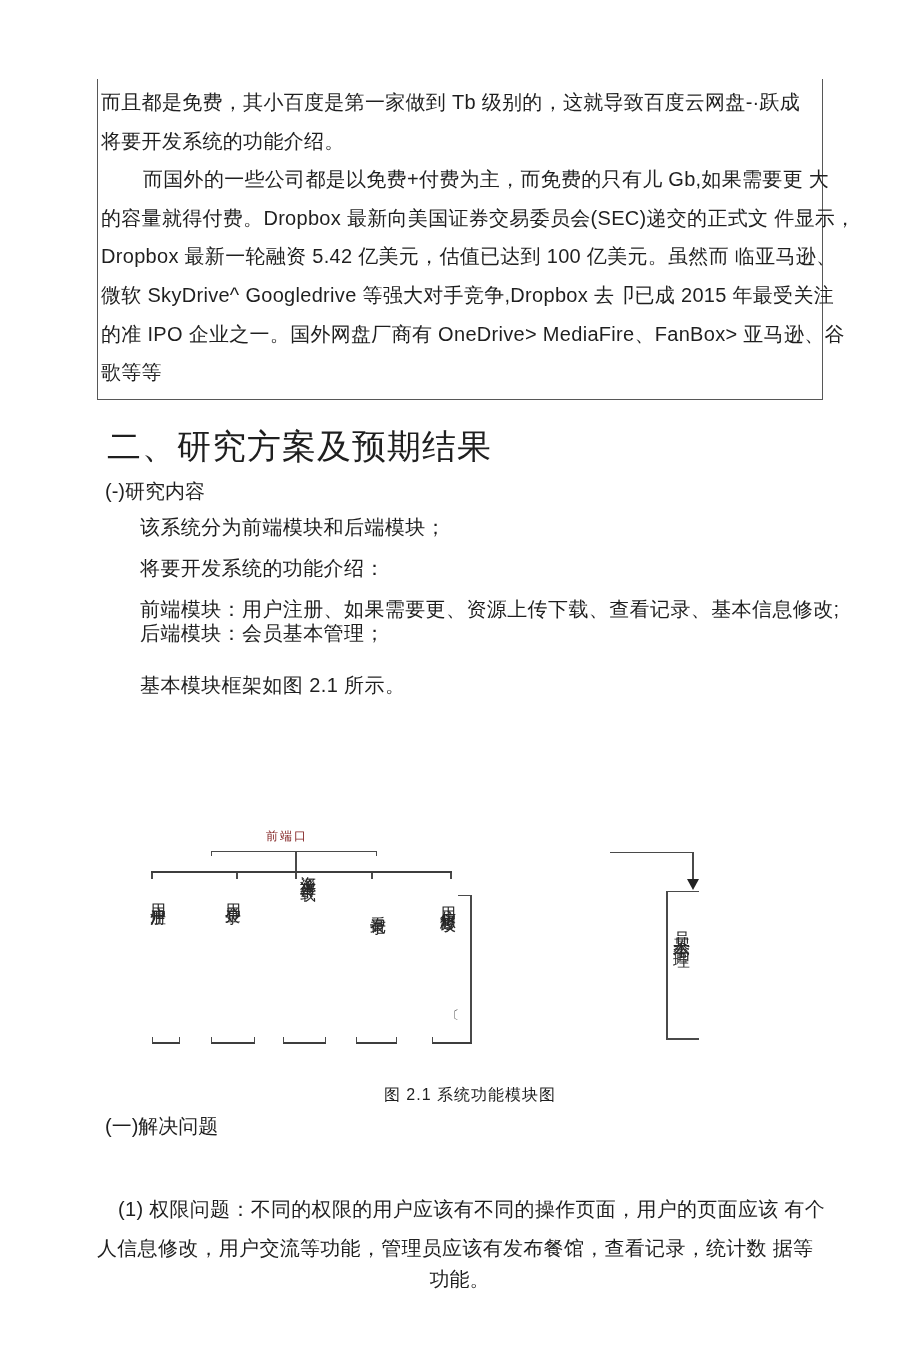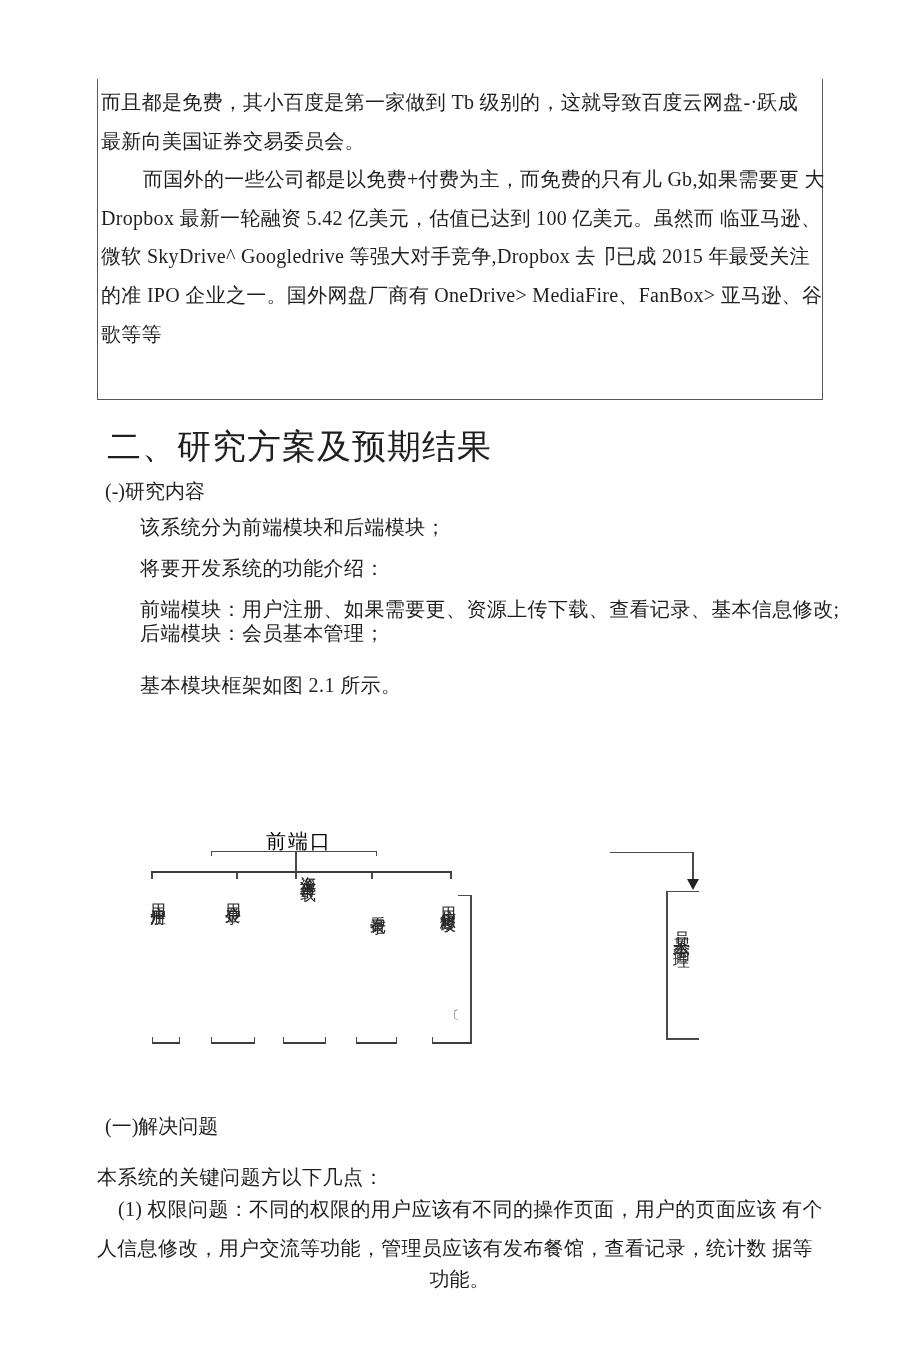--- a/index.html
+++ b/index.html
@@ -1,18 +1,18 @@
 <!DOCTYPE html>
 <html lang="zh"><head>
 <meta charset="utf-8">
 <style>
   html,body{margin:0;padding:0;background:#ffffff;}
   .page{
     position:relative;width:920px;height:1291px;background:#ffffff;
-    font-family:Liberation Serif, serif;
+    font-family:Liberation Sans, sans-serif;
     color:#1f1f1f;overflow:hidden;
   }
   .abs{position:absolute;}
   
   .boxed{
     left:97px;top:79px;width:719px;height:316px;
     border-left:1px solid #575757;border-right:1px solid #575757;border-bottom:1px solid #575757;
     padding:4px 2px 0 3px;
   }
   .boxed .bline{
@@ -25,21 +25,21 @@
   .sub{left:105px;top:478px;font-size:20px;white-space:nowrap;}
   .body-line{left:140px;font-size:20px;letter-spacing:0.4px;white-space:nowrap;}
   
   .diagram{left:0;top:815px;width:920px;height:260px;}
   .dline{position:absolute;background:#4a4a4a;}
   .dline.thick{background:#3d3d3d;}
   .vtext{
     position:absolute;writing-mode:vertical-rl;text-orientation:upright;
     font-size:16px;letter-spacing:2px;color:#262626;white-space:nowrap;
   }
-  .root-label{position:absolute;font-size:20px;letter-spacing:2px;color:#000000;}
+  .root-label{position:absolute;font-size:12px;letter-spacing:2px;color:#7f1d1d;}
   .seg{
     position:absolute;height:5px;
     border-left:1px solid #4a4a4a;border-right:1px solid #4a4a4a;border-bottom:2px solid #3d3d3d;
   }
   .arrow-down{
     position:absolute;width:0;height:0;
     border-left:6px solid transparent;border-right:6px solid transparent;
     border-top:11px solid #222222;
   }
   .tailmark{position:absolute;font-size:12px;color:#444;}
@@ -49,22 +49,23 @@
   .p-line2{left:97px;top:1235px;font-size:20px;letter-spacing:0.3px;white-space:nowrap;}
   .p-line3{left:97px;top:1266px;width:725px;text-align:center;font-size:20px;}
 </style>
 </head>
 <body>
 
 <div class="page">
 
   <div class="abs boxed">
     <div class="bline">而且都是免费，其小百度是第一家做到 Tb 级别的，这就导致百度云网盘-·跃成</div>
-    <div class="bline">最新向美国证券交易委员会。</div>
+    <div class="bline">将要开发系统的功能介绍。</div>
     <div class="bline indent">而国外的一些公司都是以免费+付费为主，而免费的只有儿 Gb,如果需要更  大</div>
+    <div class="bline">的容量就得付费。Dropbox 最新向美国证券交易委员会(SEC)递交的正式文 件显示，</div>
     <div class="bline">Dropbox 最新一轮融资 5.42 亿美元，估值已达到 100 亿美元。虽然而  临亚马逊、</div>
     <div class="bline">微软 SkyDrive^  Googledrive 等强大对手竞争,Dropbox 去卩已成 2015 年最受关注</div>
     <div class="bline">的准 IPO 企业之一。国外网盘厂商有 OneDrive&gt;  MediaFire、FanBox&gt;  亚马逊、谷</div>
     <div class="bline">歌等等</div>
   </div>
 
   <div class="abs h1">二、研究方案及预期结果</div>
 
   <div class="abs sub">(-)研究内容</div>
   <div class="abs body-line" style="top:514px">该系统分为前端模块和后端模块；</div>
@@ -108,20 +109,20 @@
     <div class="dline" style="left:610px;top:37px;width:84px;height:1px"></div>
     <div class="dline" style="left:692px;top:37px;width:2px;height:29px"></div>
     <div class="arrow-down" style="left:687px;top:64px"></div>
 
     <div class="dline" style="left:666px;top:76px;width:2px;height:148px"></div>
     <div class="dline" style="left:666px;top:76px;width:33px;height:1px"></div>
     <div class="dline" style="left:666px;top:223px;width:33px;height:2px"></div>
     <div class="vtext" style="left:670px;top:103px;font-size:17px;letter-spacing:5px">员基本管理</div>
   </div>
 
+  <div class="abs caption">图 2.1 系统功能模块图</div>
 
   <div class="abs sub" style="top:1113px">(一)解决问题</div>
-  <div class="abs p-intro">本系统的关键问题方以下几点：</div>
   <div class="abs p-line1">(1) 权限问题：不同的权限的用户应该有不同的操作页面，用户的页面应该 有个</div>
   <div class="abs p-line2">人信息修改，用户交流等功能，管理员应该有发布餐馆，查看记录，统计数 据等</div>
   <div class="abs p-line3">功能。</div>
 
 </div>
 
 </body></html>

